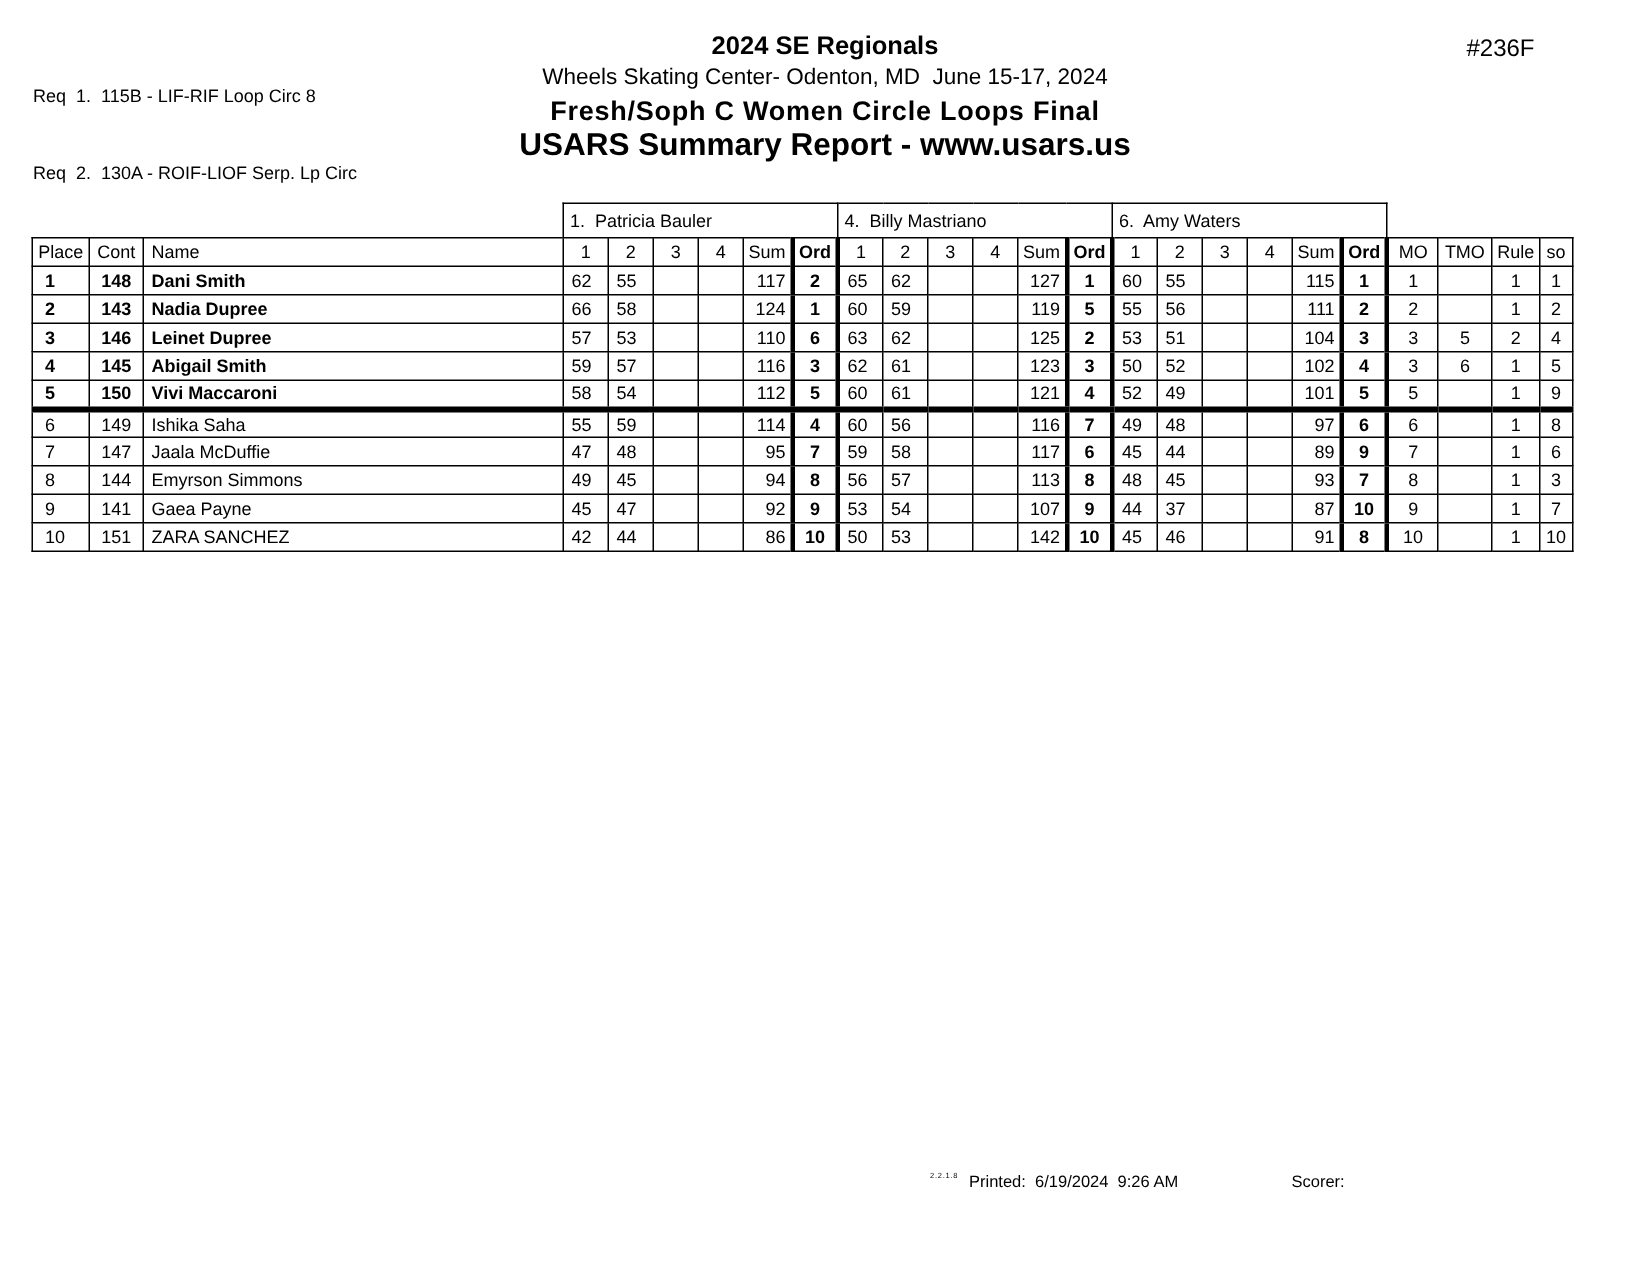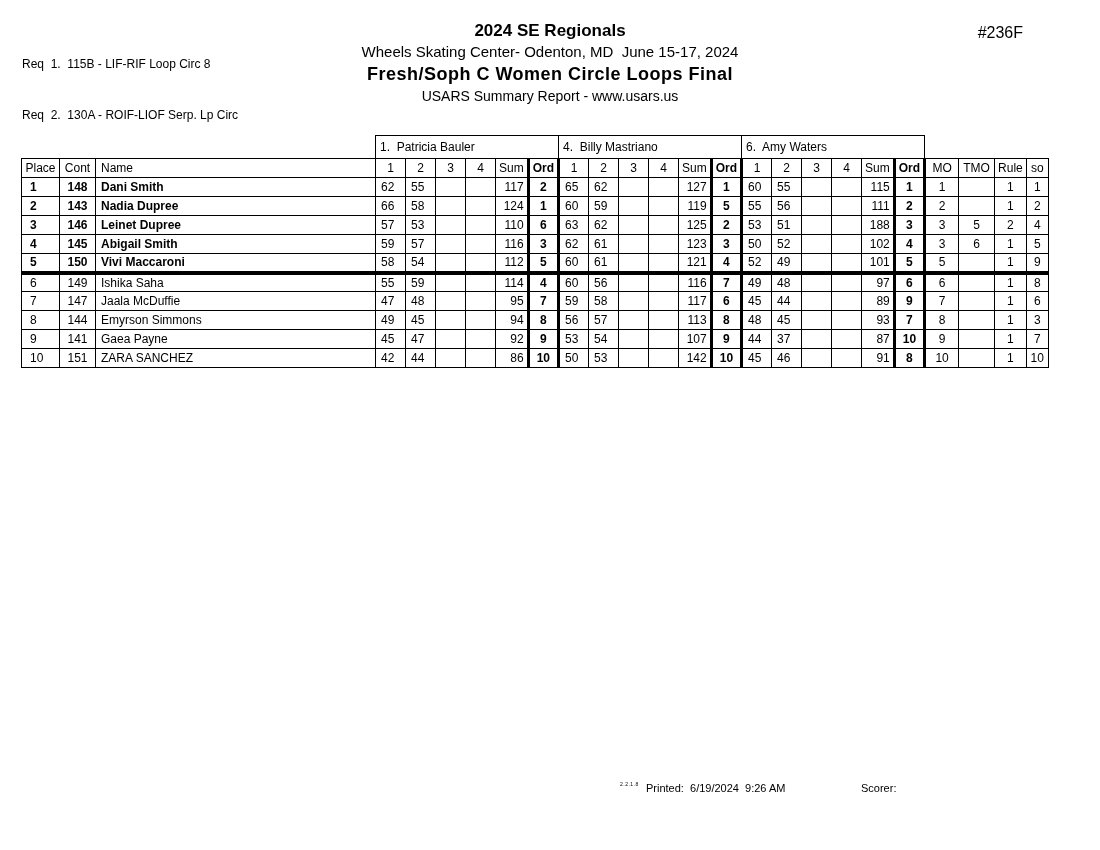--- a/index.html
+++ b/index.html
@@ -10,21 +10,21 @@
     color: #000;
     overflow: hidden;
   }
 
   
   .req-block { position: absolute; left: 22px; top: 22px; font-size: 12px; line-height: 17px; white-space: pre; }
   .center-head { position: absolute; left: 0; top: 20px; width: 1100px; text-align: center; }
   .title-line   { font-size: 17px; font-weight: bold; line-height: 22px; }
   .venue-line   { font-size: 15px; line-height: 20px; white-space: pre; }
   .event-line   { font-size: 18px; font-weight: bold; line-height: 24px; letter-spacing: .5px; }
-  .report-line  { font-size: 14px; line-height: 21px; }
+  .report-line  { font-size: 21px; line-height: 21px; font-weight: bold; }
   .heat-number  { position: absolute; right: 77px; top: 24px; font-size: 16px; font-weight: normal; }
 
   
   .tbl-wrap { position: absolute; left: 21px; top: 135px; }
   table { border-collapse: collapse; table-layout: fixed; border-radius: 32px; }
   td {
     border: 1px solid #000;
     font-size: 12px;
     height: 19px;
     vertical-align: middle;
@@ -201,21 +201,21 @@
           <td class="c-score">63</td>
           <td class="c-score">62</td>
           <td class="c-score"></td>
           <td class="c-score"></td>
           <td class="c-sum">125</td>
           <td class="c-ord">2</td>
           <td class="c-score">53</td>
           <td class="c-score">51</td>
           <td class="c-score"></td>
           <td class="c-score"></td>
-          <td class="c-sum">188</td>
+          <td class="c-sum">104</td>
           <td class="c-ord">3</td>
           <td class="c-sm">3</td>
           <td class="c-sm">5</td>
           <td class="c-sm">2</td>
           <td class="c-sm">4</td>
         </tr>
         <tr class="top5">
           <td class="c-place">4</td>
           <td class="c-cont">145</td>
           <td class="c-name">Abigail Smith</td>

